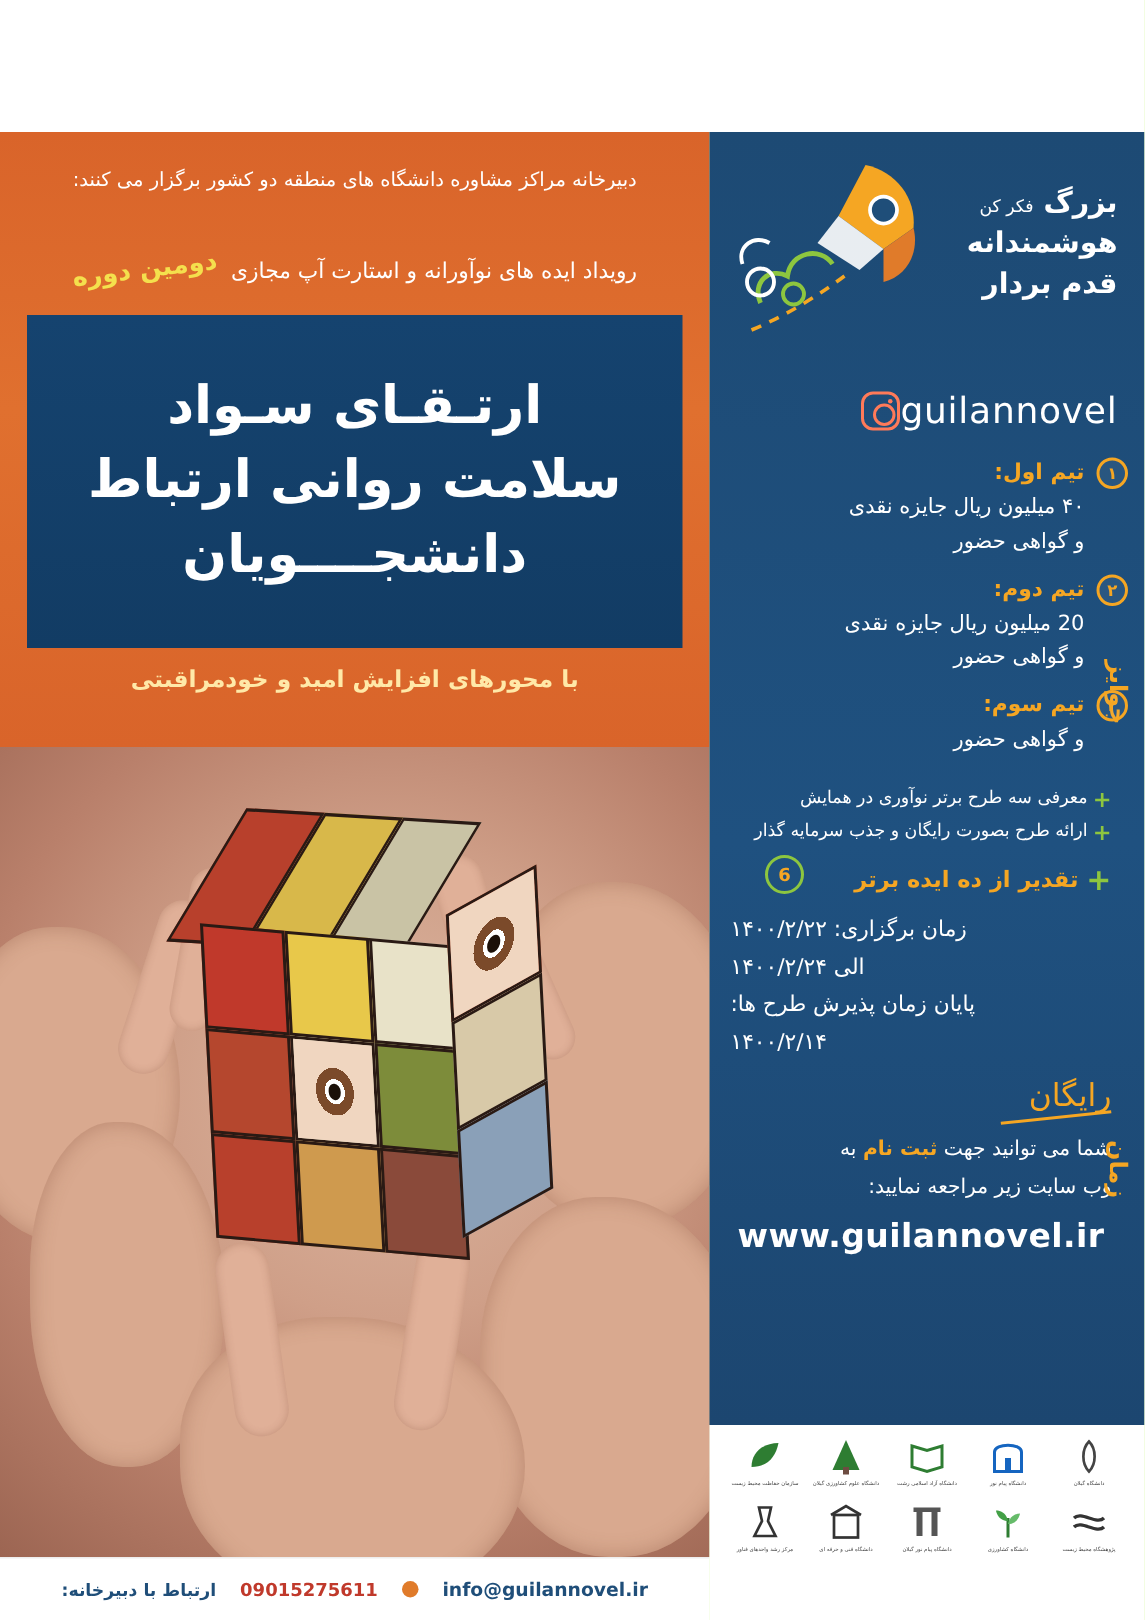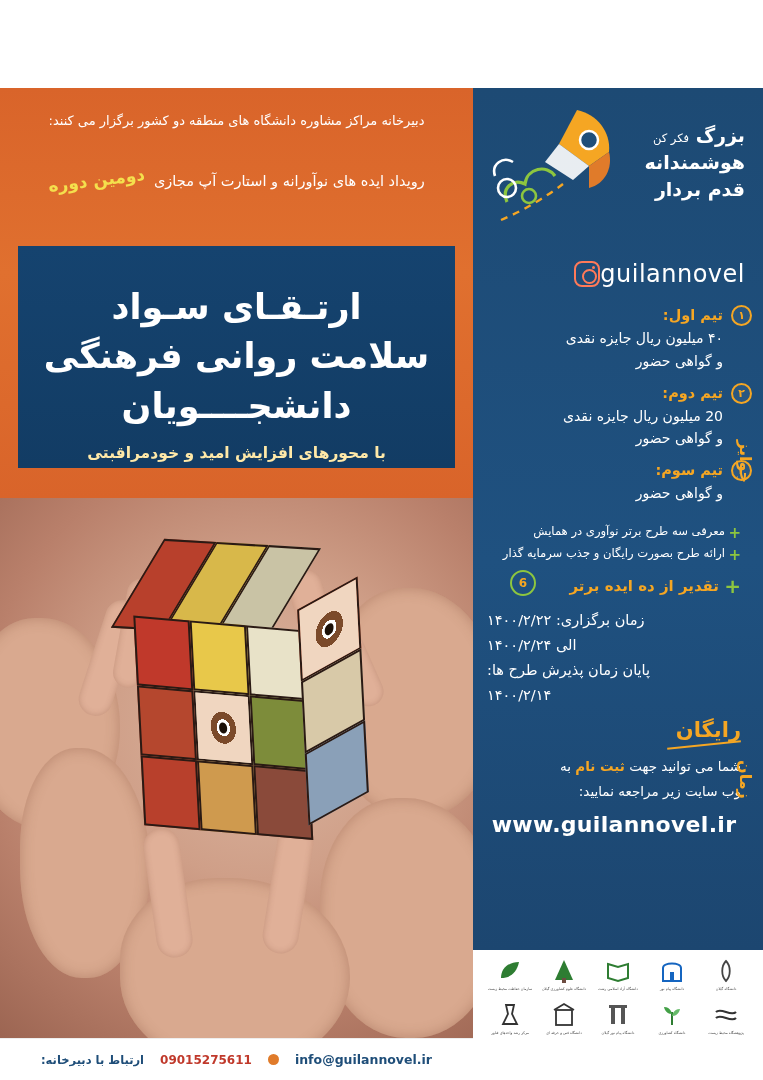--- a/index.html
+++ b/index.html
@@ -125,21 +125,21 @@
     display: flex; align-items: center; justify-content: center;
   }
 
   
   .times { padding: 10px 40px 0 14px; direction: rtl; text-align: left; }
   .times div { color: #ffffff; font-size: 14.5px; line-height: 1.72; }
 
   
   .free-tag {
     position: relative; margin: 10px 22px 0 14px;
-    color: #f5a623; font-size: 21px; font-weight: bold;
+    color: #f5a623; font-size: 21px; font-weight: normal;
     direction: rtl; text-align: right;
   }
   .free-tag::after {
     content: ""; position: absolute; right: 0; bottom: -4px;
     width: 74px; height: 1.5px; background: #f5a623;
     transform: rotate(-6deg);
   }
   .register {
     padding: 12px 22px 0 14px; direction: rtl; text-align: right;
     color: #ffffff; font-size: 13.5px; line-height: 1.85;
@@ -189,21 +189,20 @@
     display: inline-block; transform: rotate(-7deg); margin-right: 4px;
   }
   .headline-box {
     position: absolute; top: 122px; right: 18px;
     width: 437px; height: 222px;
     background: #14406b;
     background: linear-gradient(180deg,#15436f 0%,#123c64 100%);
     display: flex; flex-direction: column;
     align-items: center; justify-content: center; gap: 4px;
     direction: rtl;
-    margin-top: 36px;
   }
   .headline-box .h {
     color: #ffffff; font-size: 35px; font-weight: bold;
     letter-spacing: 1px; line-height: 1.3; text-align: center;
   }
   .sub-orange {
     position: absolute; top: 356px; right: 18px; width: 437px;
     text-align: center; color: #ffe9a8; font-size: 15.5px;
     font-weight: bold; direction: rtl;
   }
@@ -342,21 +341,21 @@
 
     <div class="orange-top">
       <div class="ot-line1">دبیرخانه مراکز مشاوره دانشگاه های منطقه دو کشور برگزار می کنند:</div>
       <div class="ot-line2">
         <span>رویداد ایده های نوآورانه و استارت آپ مجازی</span>
         <span class="dore">دومین دوره</span>
       </div>
 
       <div class="headline-box">
         <div class="h">ارتـقـای سـواد</div>
-        <div class="h">سلامت روانی فرهنگی</div>
+        <div class="h">سلامت روانی ارتباط</div>
         <div class="h">دانشجــــویان</div>
       </div>
 
       <div class="sub-orange">با محورهای افزایش امید و خودمراقبتی</div>
     </div>
 
     <div class="art">
 
       <div class="hand" style="left:-30px; top:120px; width:150px; height:210px;"></div>
       <div class="hand" style="left:20px; top:250px; width:130px; height:230px;"></div>

